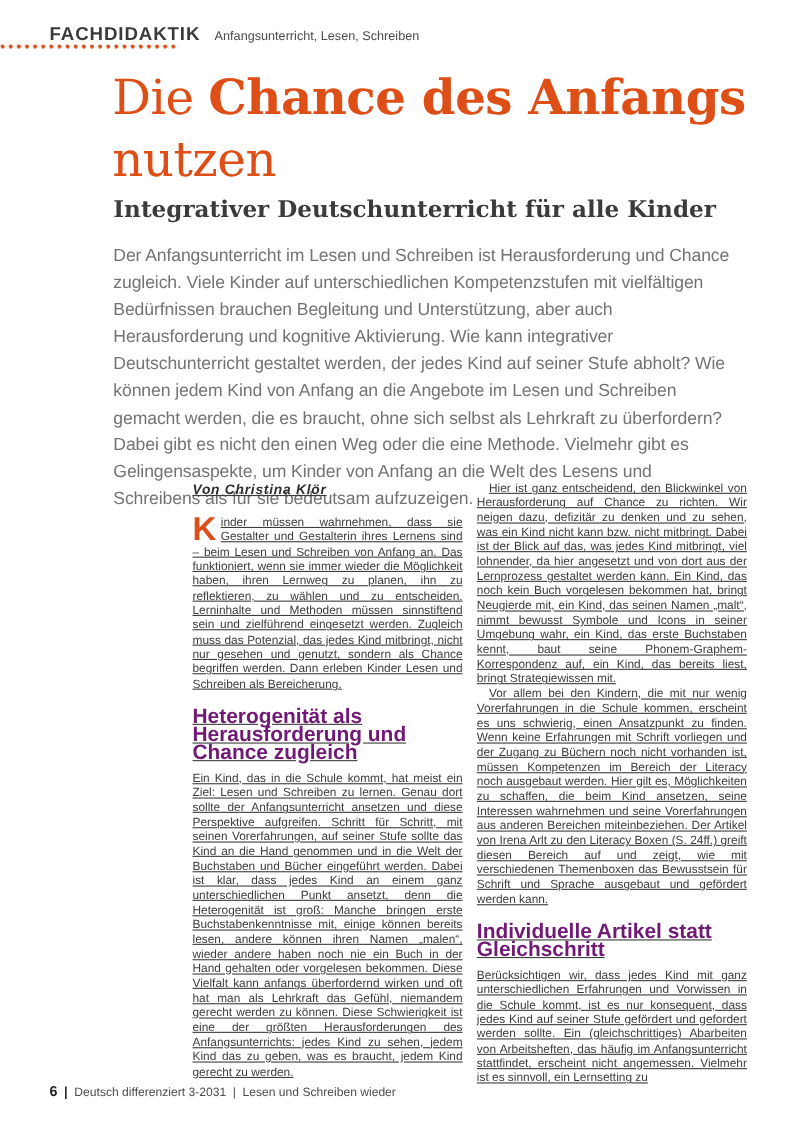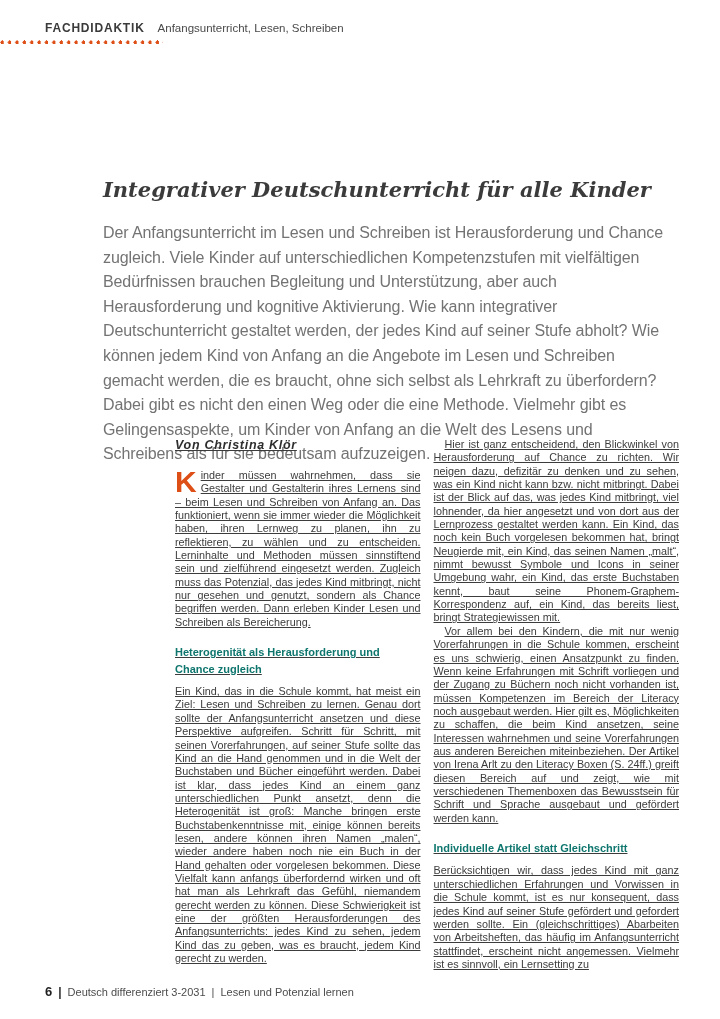--- a/index.html
+++ b/index.html
@@ -19,21 +19,21 @@
   .kicker-row {
     position: absolute;
     top: 21px;
     left: 45px;
     display: flex;
     align-items: baseline;
     gap: 13px;
     white-space: nowrap;
   }
   .kicker {
-    font-size: 12px;
+    font-size: 17px;
     font-weight: 700;
     letter-spacing: 0.8px;
     color: #3a3a3a;
   }
   .kicker-topics {
     font-size: 11.5px;
     color: #4a4a4a;
     text-align: right;
   }
   .dotted-line {
@@ -62,21 +62,20 @@
   }
   .title .t-bold { font-weight: 700; }
   .subtitle {
     position: absolute;
     left: 103px;
     top: 177px;
     width: 600px;
     font-family: "DejaVu Serif", "Liberation Serif", serif;
     font-size: 21px;
     color: #3b3b3b;
-    font-style: italic;
   }
 
   
   .intro {
     position: absolute;
     left: 103px;
     top: 221px;
     width: 560px;
     font-size: 16px;
     font-weight: 400;
@@ -118,24 +117,24 @@
   .dropcap {
     float: left;
     font-size: 30px;
     line-height: 25px;
     font-weight: 700;
     color: #de4f17;
     padding-right: 4px;
   }
 
   .sec-heading {
-    font-size: 11px;
+    font-size: 19px;
     line-height: 16.5px;
     font-weight: 700;
-    color: #0f766e;
+    color: #701a75;
     margin-top: 15px;
     margin-bottom: 8px;
   }
 
   
   .footer {
     position: absolute;
     left: 45px;
     top: 984px;
     display: flex;
@@ -166,20 +165,21 @@
 <body>
 
 <div class="page">
 
   <div class="kicker-row">
     <span class="kicker">FACHDIDAKTIK</span>
     <span class="kicker-topics">Anfangsunterricht, Lesen, Schreiben</span>
   </div>
   <div class="dotted-line"></div>
 
+  <h1 class="title"><span>Die </span><span class="t-bold">Chance des Anfangs</span><br><span>nutzen</span></h1>
 
   <h2 class="subtitle">Integrativer Deutschunterricht für alle Kinder</h2>
 
   <p class="intro">Der Anfangsunterricht im Lesen und Schreiben ist Herausforderung und Chance zugleich. Viele Kinder auf unterschiedlichen Kompetenzstufen mit vielfältigen Bedürfnissen brauchen Begleitung und Unterstützung, aber auch Herausforderung und kognitive Aktivierung. Wie kann integrativer Deutschunterricht gestaltet werden, der jedes Kind auf seiner Stufe abholt? Wie können jedem Kind von Anfang an die Angebote im Lesen und Schreiben gemacht werden, die es braucht, ohne sich selbst als Lehrkraft zu überfordern? Dabei gibt es nicht den einen Weg oder die eine Methode. Vielmehr gibt es Gelingensaspekte, um Kinder von Anfang an die Welt des Lesens und Schreibens als für sie bedeutsam aufzuzeigen.</p>
 
   <div class="columns">
 
     <div class="col">
       <div class="author">Von Christina Klör</div>
       <p class="body-p"><span class="dropcap">K</span><span>inder müssen wahrnehmen, dass sie Gestalter und Gestalterin ihres Lernens sind – beim Lesen und Schreiben von Anfang an. Das funktioniert, wenn sie immer wieder die Möglichkeit haben, ihren Lernweg zu planen, ihn zu reflektieren, zu wählen und zu entscheiden. Lerninhalte und Methoden müssen sinnstiftend sein und zielführend eingesetzt werden. Zugleich muss das Potenzial, das jedes Kind mitbringt, nicht nur gesehen und genutzt, sondern als Chance begriffen werden. Dann erleben Kinder Lesen und Schreiben als Bereicherung.</span></p>
@@ -194,16 +194,16 @@
       <p class="body-p">Berücksichtigen wir, dass jedes Kind mit ganz unterschiedlichen Erfahrungen und Vorwissen in die Schule kommt, ist es nur konsequent, dass jedes Kind auf seiner Stufe gefördert und gefordert werden sollte. Ein (gleichschrittiges) Abarbeiten von Arbeitsheften, das häufig im Anfangsunterricht stattfindet, erscheint nicht angemessen. Vielmehr ist es sinnvoll, ein Lernsetting zu</p>
     </div>
 
   </div>
 
   <div class="footer">
     <span class="page-num">6</span>
     <span class="f-divider">|</span>
     <span class="f-text">Deutsch differenziert 3-2031</span>
     <span class="f-sep">|</span>
-    <span class="f-text">Lesen und Potenzial lernen</span>
+    <span class="f-text">Lesen und Schreiben wieder</span>
   </div>
 
 </div>
 
 </body></html>

